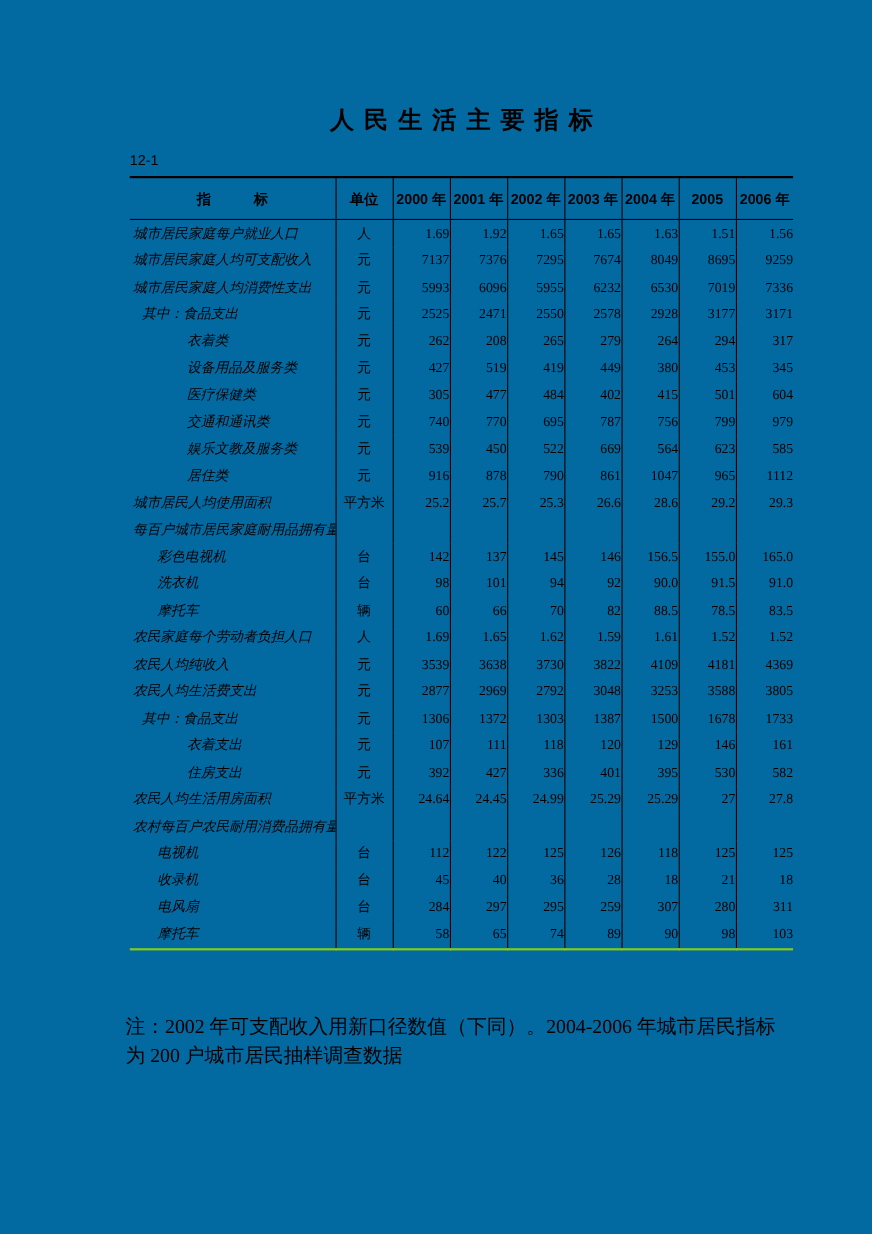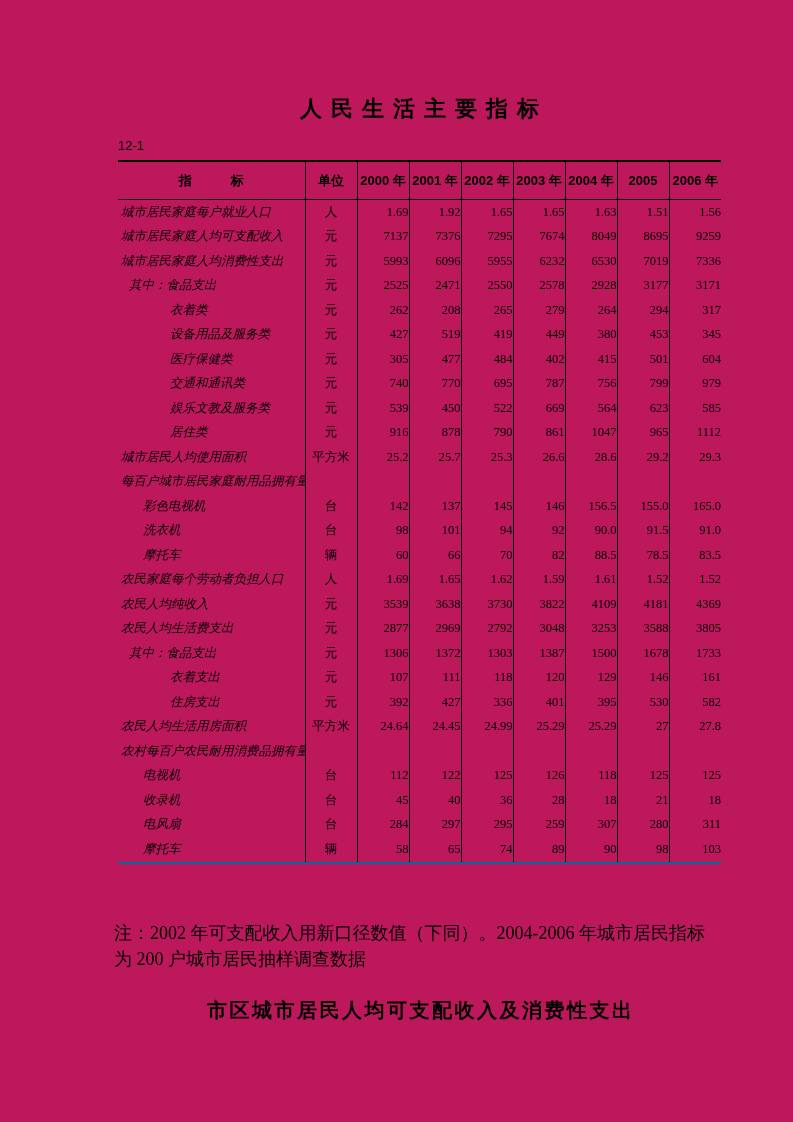--- a/index.html
+++ b/index.html
@@ -4,21 +4,21 @@
 <style>
   html, body {
     margin: 0;
     padding: 0;
     background: #ffffff;
   }
   .page {
     position: relative;
     width: 793px;
     height: 1122px;
-    background: #be185d;
+    background: #0369a1;
     color: #000000;
     font-family: "Liberation Serif", "DejaVu Serif", serif;
     overflow: hidden;
   }
   .doc-title {
     position: absolute;
     top: 94px;
     left: 118px;
     width: 603px;
     text-align: center;
@@ -37,21 +37,21 @@
     font-family: Liberation Sans, sans-serif;
   }
   table.ind-table {
     position: absolute;
     top: 160px;
     left: 118px;
     width: 603px;
     border-collapse: collapse;
     table-layout: fixed;
     border-top: 2px solid #000;
-    border-bottom: 2px solid #0369a1;
+    border-bottom: 2px solid #84cc16;
   }
   table.ind-table th {
     font-family: "Liberation Sans", "DejaVu Sans", sans-serif;
     font-weight: bold;
     font-size: 13px;
     height: 37px;
     border-bottom: 1px solid #000;
     text-align: center;
     vertical-align: middle;
     padding: 0;
@@ -432,15 +432,14 @@
           <td class="val">98</td>
           <td class="val">103</td>
         </tr>
       </tbody>
   </table>
 
   <div class="note">
     <div class="note-line1">注：2002 年可支配收入用新口径数值（下同）。2004-2006 年城市居民指标为 200 户城市居民抽样调查数据</div>
   </div>
 
-  <div class="bottom-heading">市区城市居民人均可支配收入及消费性支出</div>
 
 </div>
 
 </body></html>

